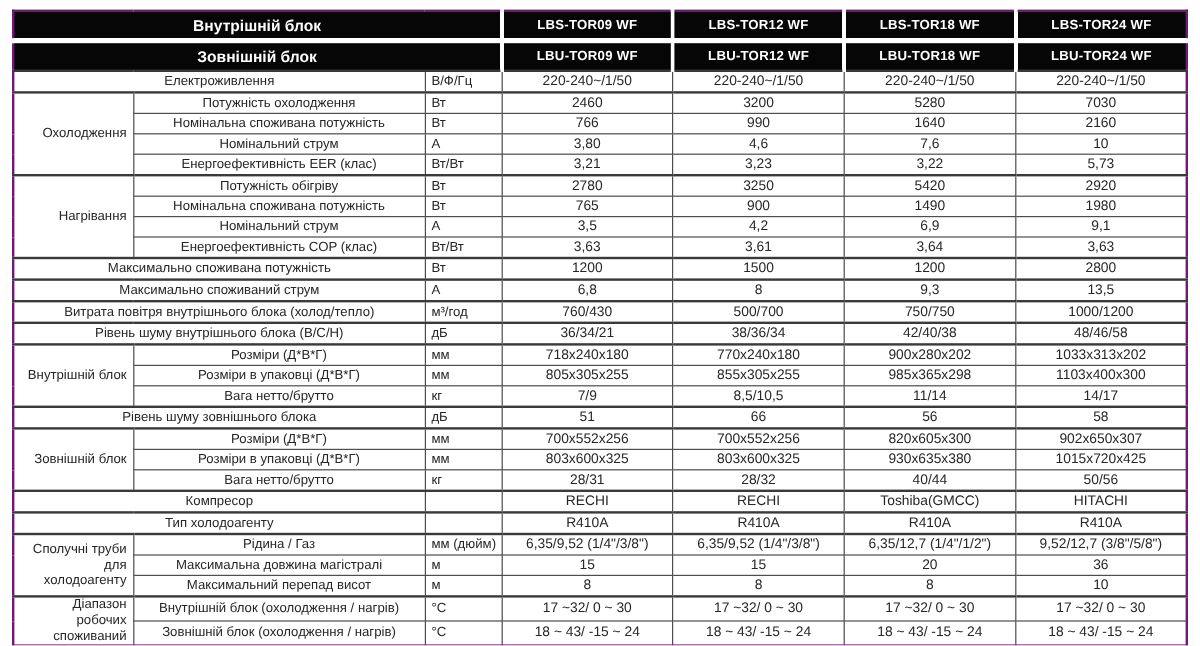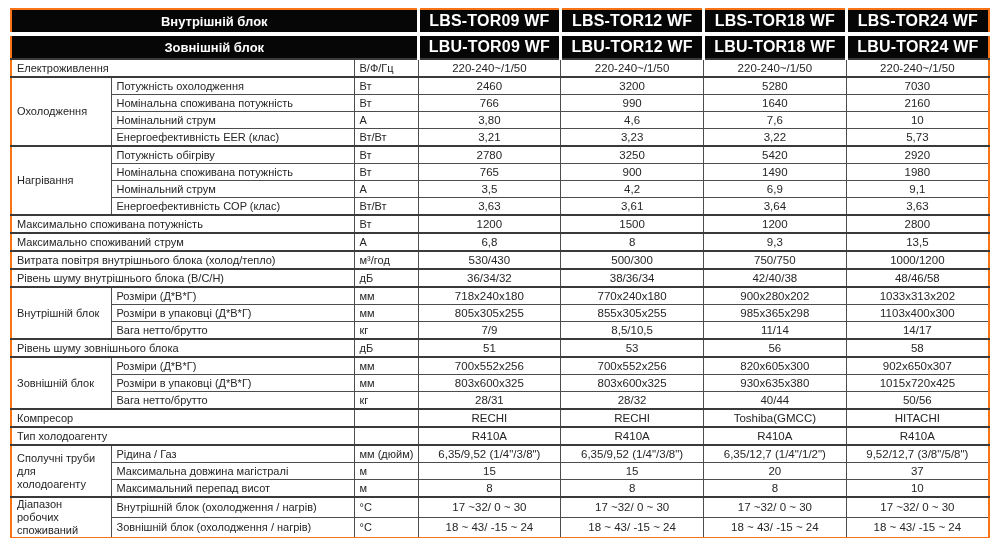--- a/index.html
+++ b/index.html
@@ -8,52 +8,52 @@
     width:1000px;height:538px;
     background:#ffffff;
     font-family:"Liberation Sans", sans-serif;
     overflow:hidden;
   }
   table.spec{
     position:absolute;left:10px;top:8px;
     width:980px;
     table-layout:fixed;
     border-collapse:collapse;
-    border:2px solid #f97316;
+    border:2px solid #701a75;
   }
   
   thead th{
     background:#060606;
     color:#ffffff;
     font-weight:bold;
     height:22px;
     padding:0 4px;
     text-align:center;
     vertical-align:middle;
     white-space:nowrap;
     overflow:hidden;
   }
   thead tr.hrow1 th{border-bottom:4px solid #ffffff;}
-  thead th.model{border-left:3px solid #ffffff;font-size:16px;letter-spacing:.2px;}
+  thead th.model{border-left:3px solid #ffffff;font-size:11px;letter-spacing:.2px;}
   thead th.unitblock{font-size:13px;}
   
   tbody td{
     border:1px solid #4d4d4d;
     height:16px;
     line-height:13px;
     padding:0 5px;
     font-size:11px;
     color:#262626;
     vertical-align:middle;
     white-space:nowrap;
     overflow:hidden;
   }
   tbody tr.section-start td{border-top:2px solid #3a3a3a;}
-  td.group-cell{white-space:normal;line-height:13px;}
-  td.label-cell{text-align:left;margin-left:24px;}
+  td.group-cell{white-space:normal;line-height:13px;text-align:right;}
+  td.label-cell{text-align:center;margin-left:24px;}
   td.unit-cell{text-align:left;}
   td.value-cell{text-align:center;font-size:11.5px;}
 </style>
 </head>
 <body>
 
 <div class="page">
   <table class="spec">
     <colgroup>
       <col style="width:100px">
@@ -167,29 +167,29 @@
           <td class="label-cell" colspan="2">Максимально споживаний струм</td>
           <td class="unit-cell">А</td>
           <td class="value-cell">6,8</td>
           <td class="value-cell">8</td>
           <td class="value-cell">9,3</td>
           <td class="value-cell">13,5</td>
         </tr>
         <tr class="section-start">
           <td class="label-cell" colspan="2">Витрата повітря внутрішнього блока (холод/тепло)</td>
           <td class="unit-cell">м³/год</td>
-          <td class="value-cell">530/430</td>
-          <td class="value-cell">500/300</td>
+          <td class="value-cell">760/430</td>
+          <td class="value-cell">500/700</td>
           <td class="value-cell">750/750</td>
           <td class="value-cell">1000/1200</td>
         </tr>
         <tr class="section-start">
           <td class="label-cell" colspan="2">Рівень шуму внутрішнього блока (В/С/Н)</td>
           <td class="unit-cell">дБ</td>
-          <td class="value-cell">36/34/32</td>
+          <td class="value-cell">36/34/21</td>
           <td class="value-cell">38/36/34</td>
           <td class="value-cell">42/40/38</td>
           <td class="value-cell">48/46/58</td>
         </tr>
         <tr class="section-start">
           <td class="group-cell" rowspan="3">Внутрішній блок</td>
           <td class="label-cell">Розміри (Д*В*Г)</td>
           <td class="unit-cell">мм</td>
           <td class="value-cell">718x240x180</td>
           <td class="value-cell">770x240x180</td>
@@ -209,21 +209,21 @@
           <td class="unit-cell">кг</td>
           <td class="value-cell">7/9</td>
           <td class="value-cell">8,5/10,5</td>
           <td class="value-cell">11/14</td>
           <td class="value-cell">14/17</td>
         </tr>
         <tr class="section-start">
           <td class="label-cell" colspan="2">Рівень шуму зовнішнього блока</td>
           <td class="unit-cell">дБ</td>
           <td class="value-cell">51</td>
-          <td class="value-cell">53</td>
+          <td class="value-cell">66</td>
           <td class="value-cell">56</td>
           <td class="value-cell">58</td>
         </tr>
         <tr class="section-start">
           <td class="group-cell" rowspan="3">Зовнішній блок</td>
           <td class="label-cell">Розміри (Д*В*Г)</td>
           <td class="unit-cell">мм</td>
           <td class="value-cell">700x552x256</td>
           <td class="value-cell">700x552x256</td>
           <td class="value-cell">820x605x300</td>
@@ -269,21 +269,21 @@
           <td class="value-cell">6,35/9,52 (1/4"/3/8")</td>
           <td class="value-cell">6,35/12,7 (1/4"/1/2")</td>
           <td class="value-cell">9,52/12,7 (3/8"/5/8")</td>
         </tr>
         <tr>
           <td class="label-cell">Максимальна довжина магістралі</td>
           <td class="unit-cell">м</td>
           <td class="value-cell">15</td>
           <td class="value-cell">15</td>
           <td class="value-cell">20</td>
-          <td class="value-cell">37</td>
+          <td class="value-cell">36</td>
         </tr>
         <tr>
           <td class="label-cell">Максимальний перепад висот</td>
           <td class="unit-cell">м</td>
           <td class="value-cell">8</td>
           <td class="value-cell">8</td>
           <td class="value-cell">8</td>
           <td class="value-cell">10</td>
         </tr>
         <tr class="section-start">

